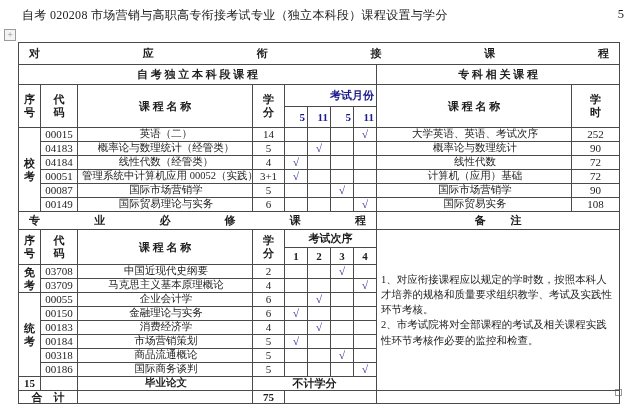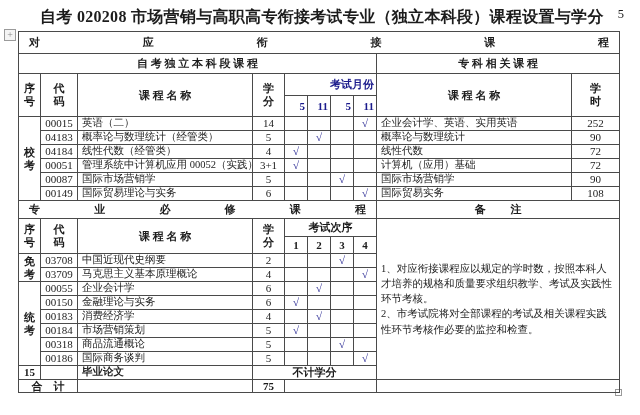--- a/index.html
+++ b/index.html
@@ -1,30 +1,30 @@
 <!DOCTYPE html>
 <html><head>
 <meta charset="utf-8">
 <style>
   html,body{margin:0;padding:0;background:#fff;}
   .page{position:relative;width:640px;height:415px;background:#ffffff;overflow:hidden;
         font-family:"Liberation Serif","DejaVu Serif",serif;color:#1c1c1c;}
-  .doc-title{position:absolute;left:40px;top:7px;font-size:16px;font-weight:bold;letter-spacing:.3px;}
+  .doc-title{position:absolute;left:22px;top:7px;font-size:12px;font-weight:normal;letter-spacing:.3px;}
   .page-no{position:absolute;right:16px;top:7px;font-size:12.5px;}
   .tbl-handle{position:absolute;left:4px;top:29px;width:10px;height:10px;border:1px solid #9a9a9a;
         color:#8a8a8a;font-size:10px;line-height:9px;text-align:center;background:#f4f4f4;}
   .tbl-handle::before{content:"+";}
   .tbl-resize{position:absolute;left:615px;top:389px;width:5px;height:5px;border:1px solid #9a9a9a;background:#fff;}
-  table{position:absolute;left:18px;top:31px;border-collapse:collapse;table-layout:fixed;width:602px;padding-left:17px;}
+  table{position:absolute;left:18px;top:42px;border-collapse:collapse;table-layout:fixed;width:602px;padding-left:17px;}
   td{border:1px solid #4a4a4a;font-size:11px;text-align:center;vertical-align:middle;
      padding:0 2px;overflow:hidden;line-height:1.15;}
   .b{font-weight:bold;}
   .stack{white-space:pre-line;line-height:1.15;}
   .justify{text-align:justify;text-align-last:justify;padding:0 10px;font-weight:bold;}
-  .name{text-align:left;padding-left:4px;font-size:10.5px;white-space:nowrap;}
+  .name{text-align:center;padding-left:4px;font-size:10.5px;white-space:nowrap;}
   .navy{color:#1a1a8c;font-weight:bold;text-align:right;}
   .check{color:#1a1a8c;font-weight:bold;font-size:11px;}
   .group{font-weight:bold;}
   .remarks{vertical-align:middle;text-align:left;font-size:10.5px;line-height:1.45;padding:0 4px;}
   .remark-line{margin:0;}
   .rh1{height:22px;} .rh2{height:20px;margin-left:26px;} .rh3{height:22px;} .rh4{height:21px;}
   .rh-mid{height:18px;} .rh-h2a{height:18px;} .rh-h2b{height:17px;}
   .dr{height:14px;} .rh-sm{height:13px;font-weight:bold;}
   .wordgap{word-spacing:22px;font-weight:bold;margin-left:24px;}
 </style>
@@ -81,21 +81,21 @@
       <tr class="dr">
           <td class="group stack" rowspan="6">校
 考</td>
           <td>00015</td>
           <td class="name">英语（二）</td>
           <td>14</td>
           <td class="check"></td>
           <td class="check"></td>
           <td class="check"></td>
           <td class="check">√</td>
-          <td class="name">企业会计学、英语、实用英语</td>
+          <td class="name">大学英语、英语、考试次序</td>
           <td>252</td>
         </tr>
         <tr class="dr">
           <td>04183</td>
           <td class="name">概率论与数理统计（经管类）</td>
           <td>5</td>
           <td class="check"></td>
           <td class="check">√</td>
           <td class="check"></td>
           <td class="check"></td>

